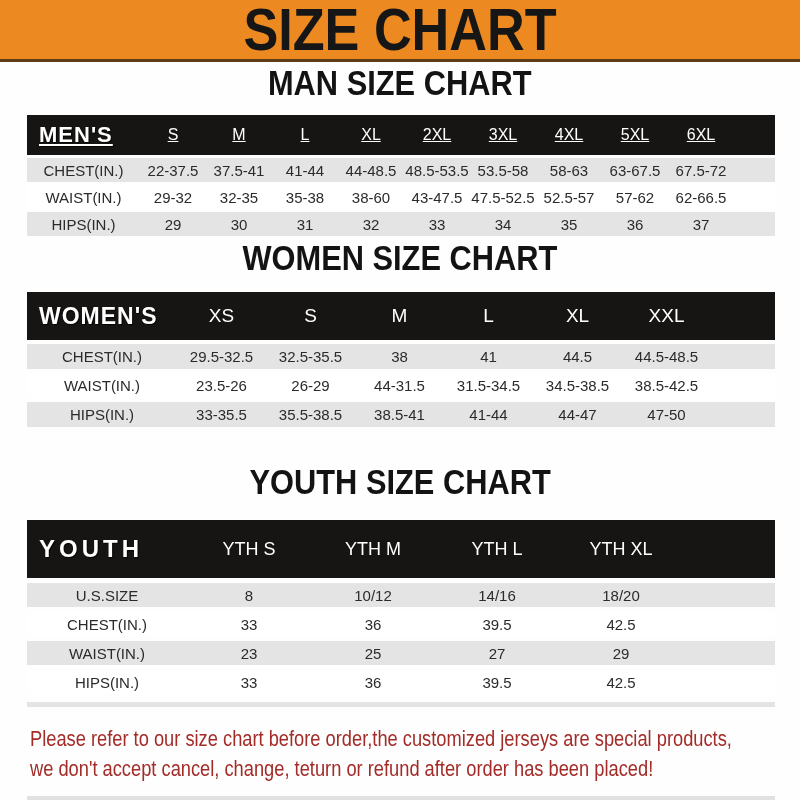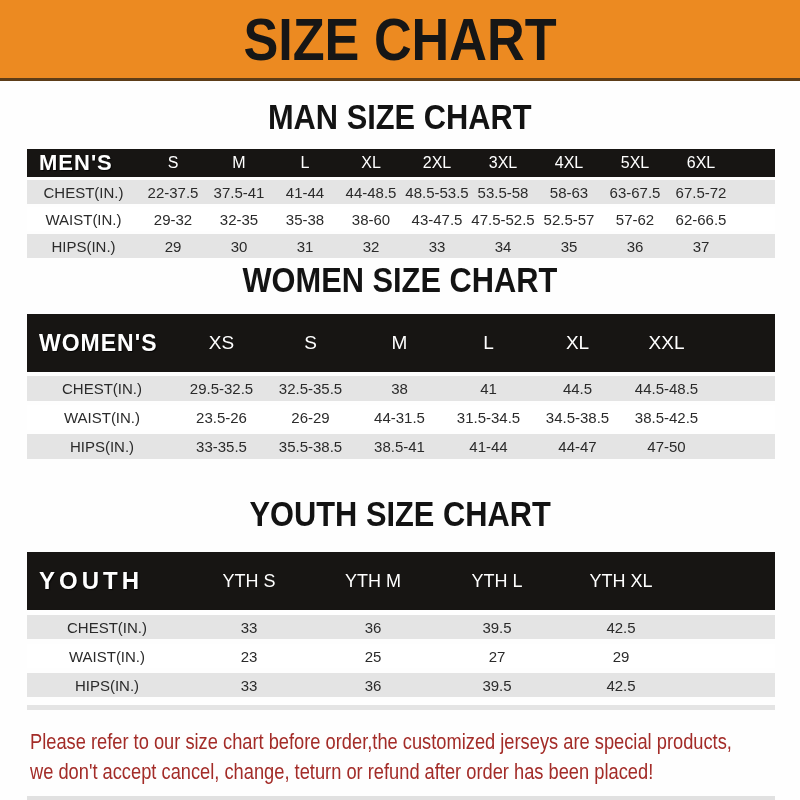--- a/index.html
+++ b/index.html
@@ -11,57 +11,57 @@
   * { box-sizing: border-box; }
   html, body { margin: 0; padding: 0; }
   body {
     width: 800px; height: 800px;
     background: #fefefe;
     font-family: "Liberation Sans", sans-serif;
     position: relative;
     overflow: hidden;
   }
   .banner {
-    height: 81px;
+    height: 62px;
     background: var(--banner_orange);
     border-bottom: 3px solid #5d3d18;
     display: flex; align-items: center; justify-content: center;
   }
   .banner-title {
     font-size: 60px; font-weight: 700; color: #161616;
     transform: scaleX(0.87); white-space: nowrap;
     letter-spacing: 0px;
   }
   .heading-wrap { display: flex; justify-content: center; }
   .section-heading {
     font-size: 35px; font-weight: 700; color: #131313;
     transform: scaleX(0.88); white-space: nowrap; line-height: 38px;
   }
-  #men-heading   { margin-top: 17px; }
+  #men-heading   { margin-top: 2px; }
   #women-heading { }
   #youth-heading { margin-top: 32px; }
 
   .size-table {
     border-collapse: separate;
     margin-left: 27px;
     width: 748px;
     table-layout: fixed;
   }
   #men-table   { border-spacing: 0 3px; margin-top: 10px; }
   #women-table { border-spacing: 0 4px; margin-top: 11px; }
   #youth-table { border-spacing: 0 5px; margin-top: 14px; }
 
   .size-table th, .size-table td { padding: 0; vertical-align: middle; text-align: center; }
   .size-table thead th { background: var(--header_black); color: #fff; font-weight: 400; }
   .size-table thead .label-cell {
     font-weight: 700; text-align: left; padding-left: 12px;
     text-shadow: 1px 1px 1px rgba(0,0,0,0.8);
   }
-  #men-table thead th   { height: 28px; font-size: 16px; }
-  #women-table thead th { height: 58px; font-size: 19px; }
+  #men-table thead th   { height: 40px; font-size: 16px; text-decoration: underline; }
+  #women-table thead th { height: 48px; font-size: 19px; }
   #youth-table thead th { height: 58px; font-size: 18px; }
   #men-table thead .label-cell   { font-size: 22px; letter-spacing: 1px; }
   #women-table thead .label-cell { font-size: 23px; letter-spacing: 1px; }
   #youth-table thead .label-cell { font-size: 24px; letter-spacing: 4px; }
 
   .size-table tbody td { font-size: 15px; color: #2b2b2b; }
   #men-table tbody td   { height: 24px; }
   #women-table tbody td { height: 25px; }
   #youth-table tbody td { height: 24px; }
   .size-table tbody tr:nth-child(odd) td  { background: var(--row_gray); }
@@ -241,20 +241,28 @@
         <th class="label-cell">YOUTH</th>
         <th class="col-cell">YTH S</th>
         <th class="col-cell">YTH M</th>
         <th class="col-cell">YTH L</th>
         <th class="col-cell">YTH XL</th>
         <th class="col-cell"></th>
       </tr>
     </thead>
     <tbody>
       <tr>
+        <td class="label-cell-body">U.S.SIZE</td>
+        <td class="val-cell">8</td>
+        <td class="val-cell">10/12</td>
+        <td class="val-cell">14/16</td>
+        <td class="val-cell">18/20</td>
+        <td class="val-cell"></td>
+      </tr>
+      <tr>
         <td class="label-cell-body">CHEST(IN.)</td>
         <td class="val-cell">33</td>
         <td class="val-cell">36</td>
         <td class="val-cell">39.5</td>
         <td class="val-cell">42.5</td>
         <td class="val-cell"></td>
       </tr>
       <tr>
         <td class="label-cell-body">WAIST(IN.)</td>
         <td class="val-cell">23</td>

